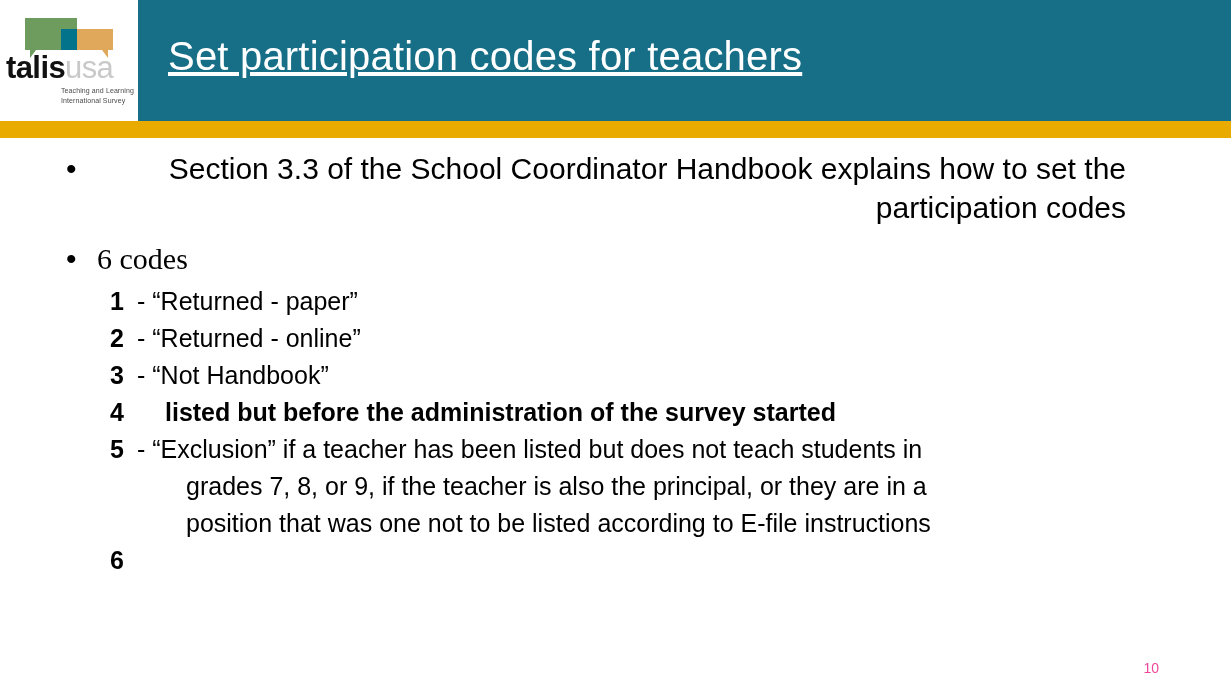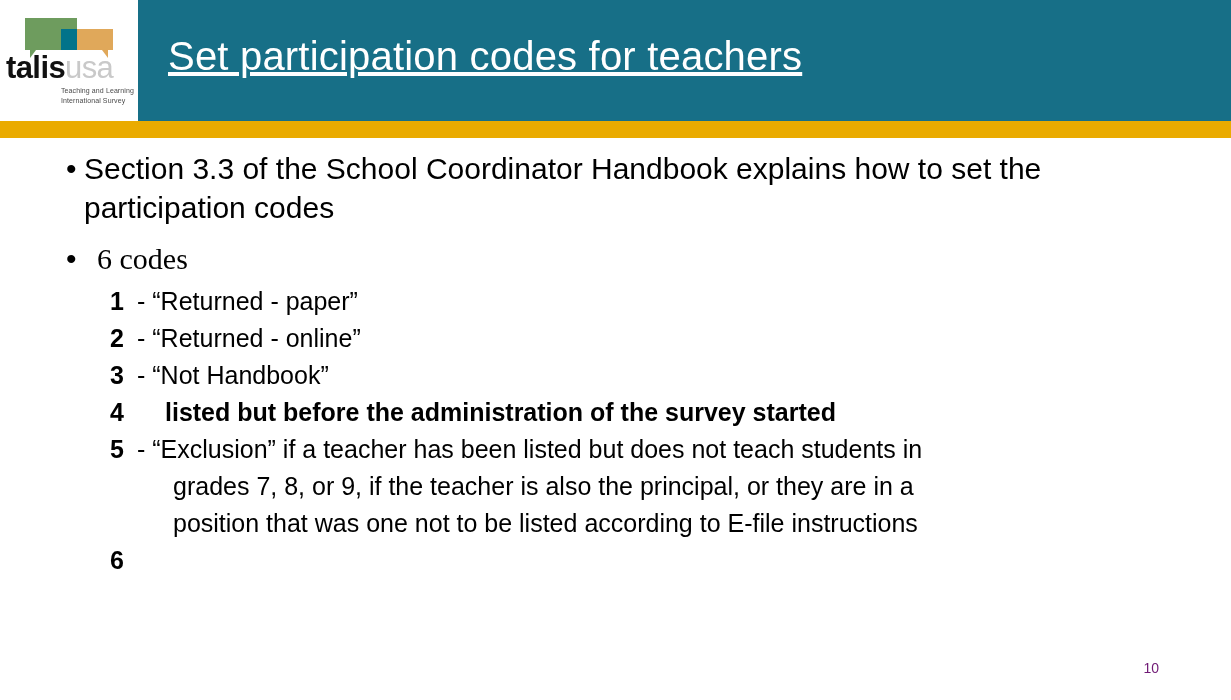--- a/index.html
+++ b/index.html
@@ -110,21 +110,22 @@
     font-size: 30px;
     line-height: 39px;
   }
   .b1 .bullet-dot {
     position: absolute;
     left: 0;
     top: 0;
   }
   .b1 .bullet-text {
     display: block;
-    margin-left: 18px;
+    margin-left: 26px;
+    text-align: right;
   }
   .b2 {
     left: 66px;
     top: 101px;
     width: 400px;
     font-size: 30px;
     line-height: 39px;
   }
   .b2 .bullet-dot {
     position: absolute;
@@ -166,29 +167,29 @@
     margin-right: 140px;
     text-indent: 0;
   }
   .code-text .cont {
     display: block;
     margin-left: 28px;
     font-weight: bold;
   }
   .code-text .cont-wide {
     display: block;
-    margin-left: 36px;
+    margin-left: 49px;
   }
 
   
   .page-number {
     position: absolute;
     right: 84px;
     bottom: 24px;
-    color: #701a75;
+    color: #ec4899;
     font-size: 14px;
     line-height: 16px;
   }
 </style>
 </head>
 <body>
 
 <div class="slide">
 
   <div class="header-band"></div>

